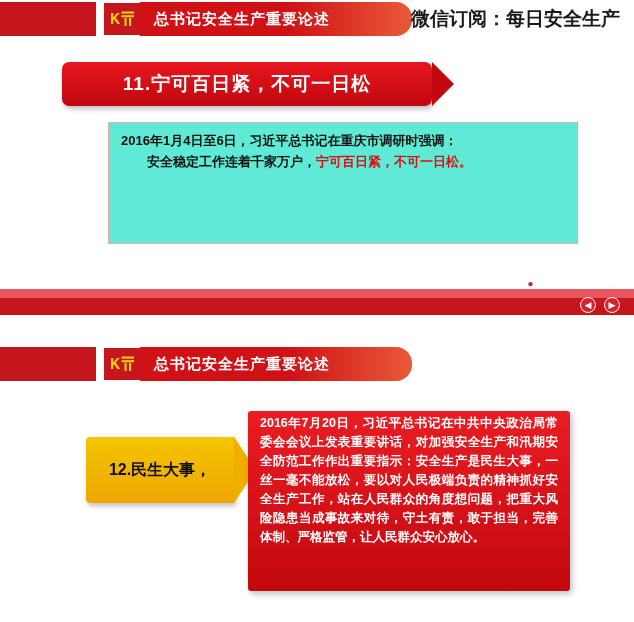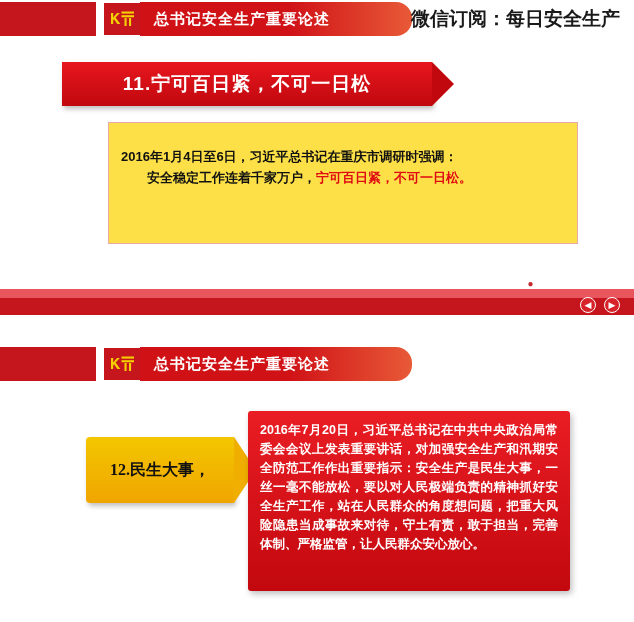--- a/index.html
+++ b/index.html
@@ -91,20 +91,21 @@
 
   
   .banner {
     position: absolute;
     left: 62px;
     top: 62px;
     width: 370px;
     height: 44px;
     background: linear-gradient(to bottom, #e8161e 0%, #c0080e 100%);
     box-shadow: 2px 3px 5px rgba(0,0,0,0.25);
+    border-radius: 7px;
   }
   .banner:after {
     content: "";
     position: absolute;
     right: -22px;
     top: 0;
     border-top: 22px solid transparent;
     border-bottom: 22px solid transparent;
     border-left: 22px solid #c0080e;
   }
@@ -122,23 +123,23 @@
   }
 
   
   .bodybox {
     position: absolute;
     left: 108px;
     top: 122px;
     width: 470px;
     height: 122px;
     border: 1px solid #e8a9ab;
-    background: #fde047;
+    background: #5eead4;
     box-sizing: border-box;
-    padding: 23px 12px 0 12px;
+    padding: 7px 12px 0 12px;
   }
   .bodybox p {
     margin: 0;
     font-size: 13px;
     line-height: 21px;
     color: #111111;
     font-weight: bold;
     text-align: justify;
   }
   .bodybox .indent { text-indent: 26px; font-family: Liberation Serif, serif; }
@@ -221,40 +222,39 @@
     border-radius: 4px 0 0 4px;
     box-shadow: 2px 3px 5px rgba(0,0,0,0.25);
     display: flex;
     flex-direction: column;
     align-items: center;
     justify-content: center;
     color: #111111;
     font-size: 16px;
     font-weight: bold;
     line-height: 22px;
-    font-family: Liberation Serif, serif;
   }
   .s2-tag-arrow {
     position: absolute;
     left: 148px; top: 0;
     border-top: 33px solid transparent;
     border-bottom: 33px solid transparent;
     border-left: 22px solid #f0ae00;
   }
   .s2-textbox {
     position: absolute;
     left: 248px;
     top: 404px;
     width: 322px;
     height: 180px;
     background: linear-gradient(to bottom, #ea1d24 0%, #c2080e 100%);
     border-radius: 3px;
     box-shadow: 2px 3px 6px rgba(0,0,0,0.25);
     box-sizing: border-box;
-    padding: 10px 12px;
+    padding: 3px 12px;
   }
   .s2-textbox p {
     margin: 0;
     color: #ffffff;
     font-size: 12.5px;
     line-height: 19px;
     font-weight: bold;
     text-align: justify;
   }
   .s2-bottom {

